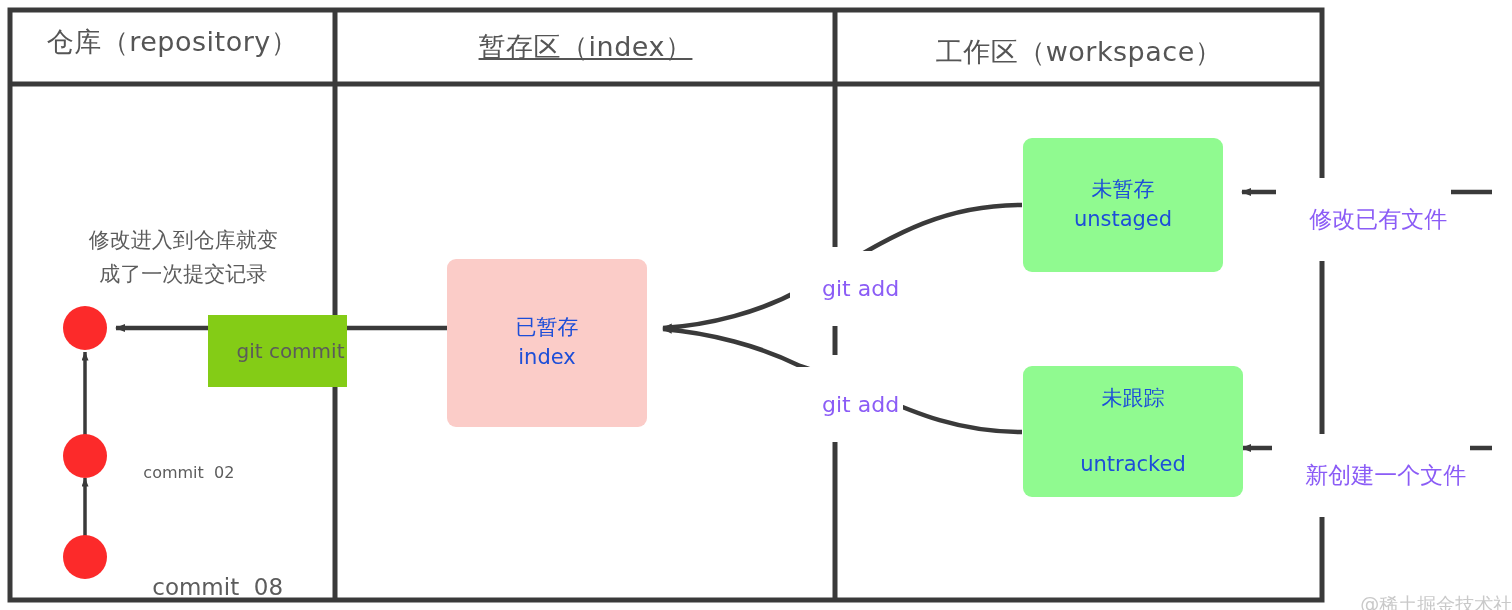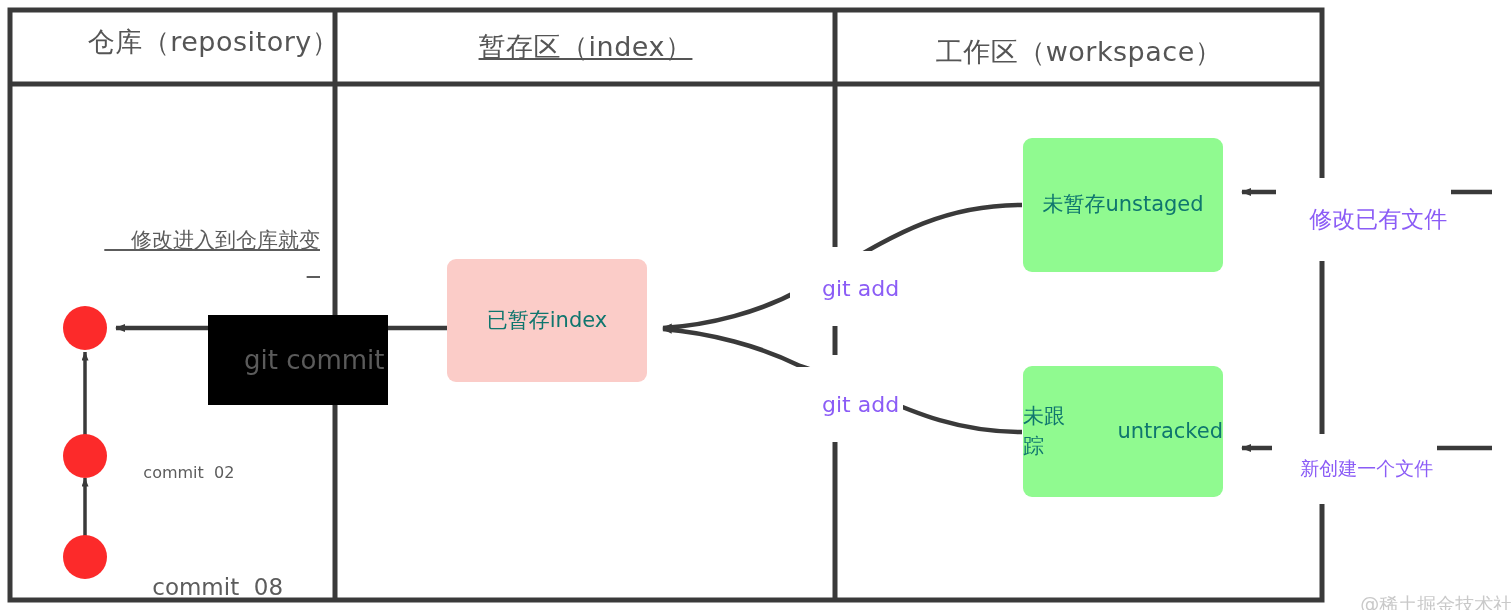--- a/index.html
+++ b/index.html
@@ -5,42 +5,42 @@
   html,body{margin:0;padding:0;background:#ffffff;}
   body{
     width:1512px;height:610px;position:relative;overflow:hidden;
     font-family:"DejaVu Sans","Liberation Sans",sans-serif;
     color:#4a4a4a;
   }
   #stage{position:absolute;inset:0;}
   svg.layer{position:absolute;left:0;top:0;width:1512px;height:610px;overflow:visible;}
 
   .lbl{position:absolute;white-space:pre;line-height:1.28;color:#5b5b5b;}
-  .center{text-align:right;text-decoration:underline;}
+  .center{text-align:center;}
 
   .hdr{
     position:absolute;display:flex;align-items:center;justify-content:center;
     font-size:27px;color:#555;letter-spacing:.5px;
   }
 
   .node-box{
-    position:absolute;display:flex;flex-direction:row;
+    position:absolute;display:flex;flex-direction:column;
     align-items:center;justify-content:center;
-    border-radius:9px;font-size:21px;line-height:1.42;color:#0f766e;
+    border-radius:9px;font-size:21px;line-height:1.42;color:#1d4ed8;
   }
   .node-box .cn{display:block;}
   .node-box .en{display:block;}
 
   .staged-box{background:#fbccc8;}
   .green-box{background:#90fa90;}
 
   .commit-dot{position:absolute;border-radius:50%;background:#fc2a2a;}
 
   .side-note{font-size:21px;color:#5c5c5c;}
-  .edge-label{position:absolute;font-size:26px;color:#5b5b5b;white-space:pre;background:#000000;padding:0 3px;}
+  .edge-label{position:absolute;font-size:20px;color:#5b5b5b;white-space:pre;background:#84cc16;padding:0 3px;}
   .flow-label{position:absolute;font-size:22px;color:#8b5cf6;white-space:pre;background:#fff;padding:0 4px;}
 
   .watermark{
     position:absolute;font-size:19px;color:#c9c9c9;white-space:pre;
     font-family:"DejaVu Sans","Liberation Sans",sans-serif;
   }
 </style>
 </head>
 <body>
 
@@ -86,74 +86,77 @@
     </g>
 
     <g stroke="#3a3a3a" stroke-width="4.5" fill="none">
       <line x1="1492" y1="192" x2="1242" y2="192" marker-end="url(#arrowhead)"></line>
     </g>
     <g stroke="#3a3a3a" stroke-width="4.5" fill="none">
       <line x1="1492" y1="448" x2="1242" y2="448" marker-end="url(#arrowhead)"></line>
     </g>
   </svg>
 
-  <div class="hdr" style="left:12px;top:12px;width:321px;height:59px;padding-left:41px;">
+  <div class="hdr" style="left:12px;top:12px;width:321px;height:59px;">
     <span>仓库（repository）</span>
   </div>
   <div class="hdr" style="left:338px;top:12px;width:495px;height:70px;text-decoration:underline;">
     <span>暂存区（index）</span>
   </div>
   <div class="hdr" style="left:838px;top:12px;width:482px;height:80px;">
     <span>工作区（workspace）</span>
   </div>
 
   <div class="lbl center side-note" style="left:20px;top:200px;width:300px;">
     <span>修改进入到仓库就变</span>
+  </div>
+  <div class="lbl center side-note" style="left:20px;top:234px;width:300px;">
+    <span>成了一次提交记录</span>
   </div>
 
   <div class="commit-dot" style="left:63px;top:306px;width:44px;height:44px;"></div>
   <div class="commit-dot" style="left:63px;top:434px;width:44px;height:44px;"></div>
   <div class="commit-dot" style="left:63px;top:535px;width:44px;height:44px;"></div>
 
   <div class="lbl side-note" style="left:123px;top:443px;font-size:16px;">
     <span>commit  02</span>
   </div>
   <div class="lbl side-note" style="left:123px;top:544px;font-size:23px;">
     <span>commit  08</span>
   </div>
 
   <div class="edge-label" style="left:208px;top:315px;">
     <span>git commit</span>
   </div>
 
-  <div class="node-box staged-box" style="left:447px;top:259px;width:200px;height:123px;">
+  <div class="node-box staged-box" style="left:447px;top:259px;width:200px;height:168px;">
     <span class="cn">已暂存</span>
     <span class="en">index</span>
   </div>
 
   <div class="node-box green-box" style="left:1023px;top:138px;width:200px;height:134px;">
     <span class="cn">未暂存</span>
     <span class="en">unstaged</span>
   </div>
-  <div class="node-box green-box" style="left:1023px;top:366px;width:200px;height:131px;gap:36px;">
+  <div class="node-box green-box" style="left:1023px;top:366px;width:220px;height:131px;gap:36px;">
     <span class="cn">未跟踪</span>
     <span class="en">untracked</span>
   </div>
 
   <div class="flow-label" style="left:790px;top:251px;">
     <span>git add</span>
   </div>
   <div class="flow-label" style="left:790px;top:367px;">
     <span>git add</span>
   </div>
 
   <div class="flow-label" style="left:1276px;top:178px;font-size:23px;">
     <span>修改已有文件</span>
   </div>
-  <div class="flow-label" style="left:1272px;top:434px;font-size:19px;">
+  <div class="flow-label" style="left:1272px;top:434px;font-size:23px;">
     <span>新创建一个文件</span>
   </div>
 
   <div class="watermark" style="left:1336px;top:570px;">
     <span>@稀土掘金技术社区</span>
   </div>
 
 </div>
 
 </body></html>

